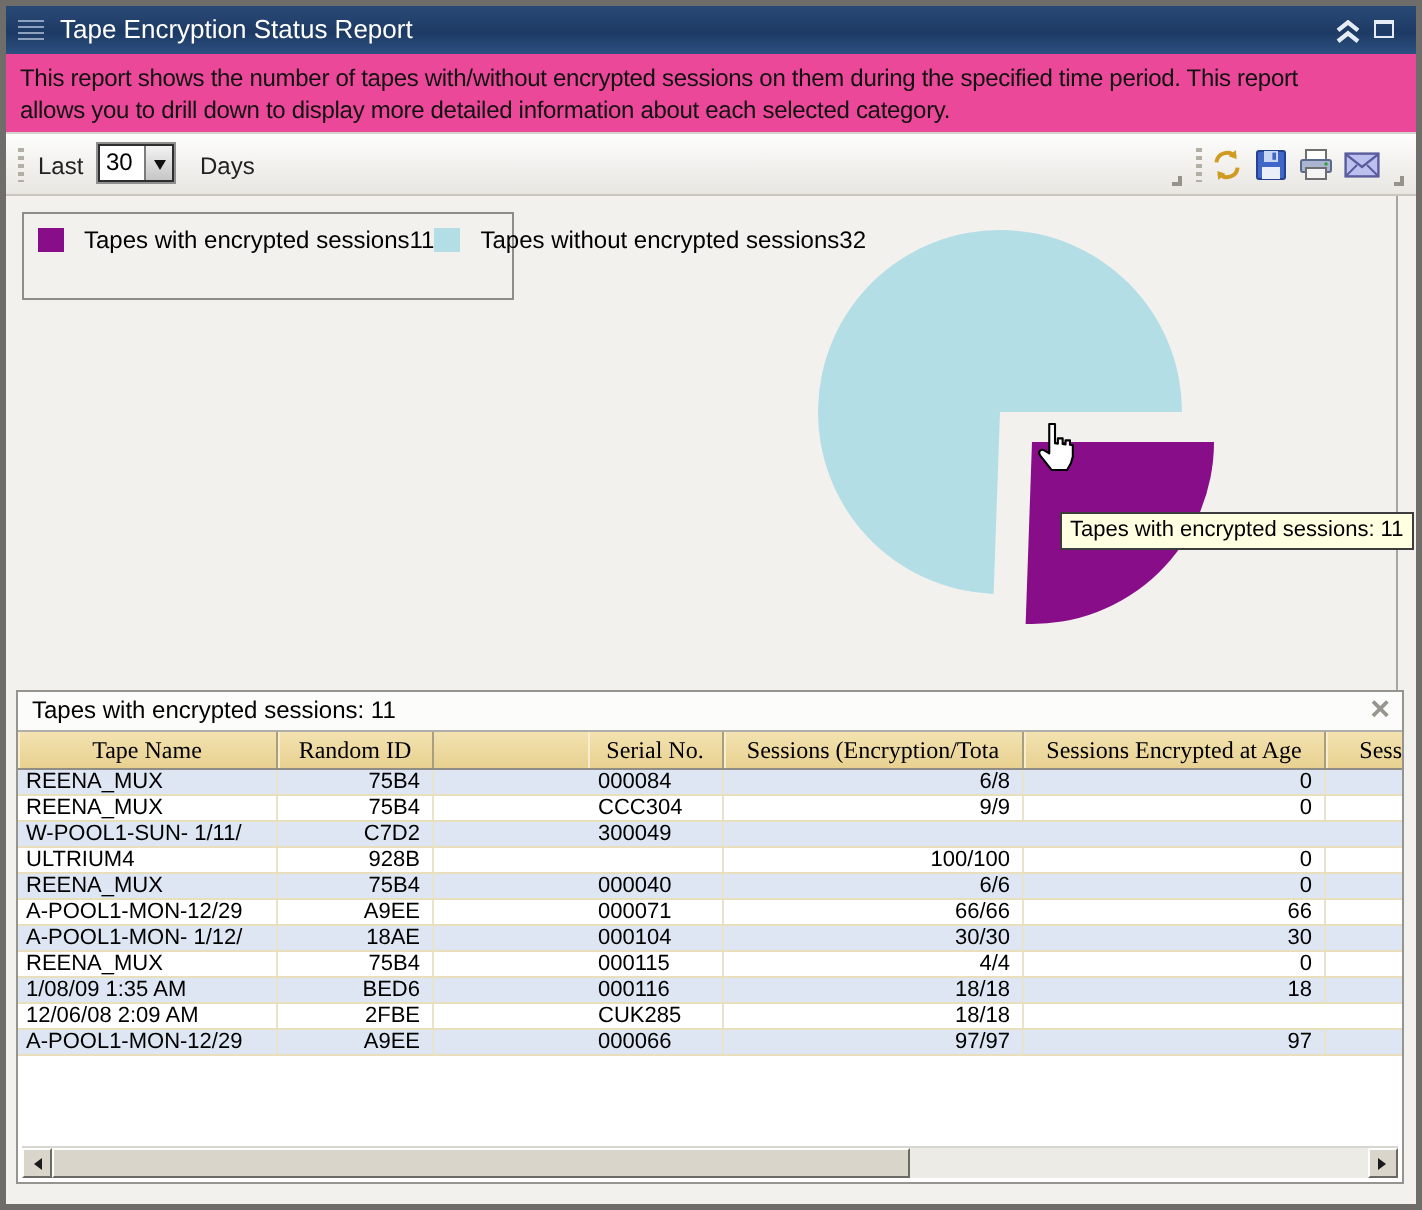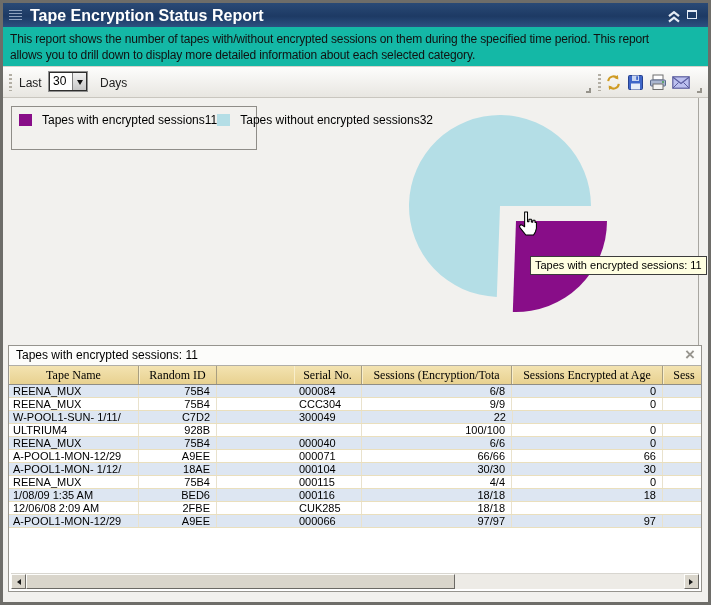--- a/index.html
+++ b/index.html
@@ -7,29 +7,29 @@
 
   .window { position: relative; width: 711px; height: 605px;
             border: 3px solid #6e6d69; background: #efeeeb; overflow: hidden; }
   .inner { position: absolute; inset: 0; }
 
   
   .titlebar { position: absolute; left: 0; top: 0; right: 0; height: 24px;
               background: linear-gradient(180deg,#2a4a76 0%,#1d3a64 55%,#2c5080 100%); }
   .tgrip { position: absolute; left: 6px; top: 7px; width: 13px; height: 10px;
            background: repeating-linear-gradient(180deg,#8ea2bf 0 1px,rgba(0,0,0,0) 1px 3px); }
-  .title { position: absolute; left: 27px; top: 4px; color: #fff; font-size: 16px;
-           font-weight: bold; white-space: nowrap; }
+  .title { position: absolute; left: 27px; top: 4px; color: #fff; font-size: 13px;
+           font-weight: normal; white-space: nowrap; }
   .collapse { position: absolute; right: 27px; top: 6px; width: 14px; height: 12px; }
   .maxbox { position: absolute; right: 11px; top: 7px; width: 10px; height: 9px;
             border: 1px solid #e6ecf5; border-top-width: 2px; }
 
   
   .desc { position: absolute; left: 0; top: 24px; right: 0; height: 40px;
-          background: #14b8a6; border-bottom: 1px solid #d6d3cc;
+          background: #ec4899; border-bottom: 1px solid #d6d3cc;
           padding: 4px 7px; font-size: 12px; color: #111; overflow: hidden; }
   .dline { display: block; white-space: nowrap; line-height: 16px; letter-spacing: -0.15px; }
 
   
   .toolbar { position: absolute; left: 0; top: 64px; right: 0; height: 31px;
              background: linear-gradient(180deg,#fdfdfc,#e8e6e1);
              border-bottom: 1px solid #c9c6bf; }
   .grip { position: absolute; top: 7px; width: 3px; height: 17px;
           background: repeating-linear-gradient(180deg,#b3afa5 0 2px,rgba(0,0,0,0) 2px 4px); }
   .g1 { left: 6px; } .g2 { left: 595px; }
@@ -73,21 +73,21 @@
   .phead { position: relative; height: 20px; background: #fcfcfa;
            border-bottom: 1px solid #b0aea8; font-size: 12px; line-height: 19px; padding-left: 7px; }
   .pclose { position: absolute; right: 6px; top: -1px; font-size: 17px; font-weight: bold;
             color: #97958e; line-height: 20px; }
   .ghead { display: flex; height: 19px; background: linear-gradient(180deg,#f3e3b1,#e8d190);
            border-bottom: 1px solid #8f8d86; font-size: 12px; }
   .hcell { line-height: 18px; text-align: center; white-space: nowrap; overflow: hidden;
            border-right: 1px solid #a89e80; box-shadow: inset 1px 0 0 #f8eecb; font-family: Liberation Serif, serif; }
   .c0 { width: 130px; } .c1 { width: 78px; } .c2 { width: 77px; margin-top: 43px; } .c3 { width: 68px; }
   .c4 { width: 150px; } .c5 { width: 151px; } .c6 { flex: 1; border-right: none; }
-  .hcell.c6 { text-align: center; padding-left: 4px; }
+  .hcell.c6 { text-align: right; padding-left: 4px; }
 
   .grid-row { display: flex; height: 13px; background: #fff; border-bottom: 1px solid #eadfbd; }
   .grid-row.alt { background: #dde6f2; }
   .cell { font-size: 11px; line-height: 12px; white-space: nowrap; overflow: hidden;
           border-right: 1px solid #e9e2cd; }
   .cell.c0 { padding-left: 4px; }
   .cell.c1, .cell.c2, .cell.c4, .cell.c5 { text-align: right; padding-right: 6px; }
   .cell.c3 { padding-left: 5px; }
   .cell.c6 { border-right: none; }
 
@@ -230,21 +230,20 @@
               <div class="cell c3">CCC304</div>
               <div class="cell c4">9/9</div>
               <div class="cell c5">0</div>
               <div class="cell c6"></div>
             </div>
             <div class="grid-row alt">
               <div class="cell c0">W-POOL1-SUN- 1/11/</div>
               <div class="cell c1">C7D2</div>
               <div class="cell c2">1</div>
               <div class="cell c3">300049</div>
-              <div class="cell c5">22</div>
               <div class="cell c6"></div>
             </div>
             <div class="grid-row">
               <div class="cell c0">ULTRIUM4</div>
               <div class="cell c1">928B</div>
               <div class="cell c2">1</div>
               <div class="cell c3"></div>
               <div class="cell c4">100/100</div>
               <div class="cell c5">0</div>
               <div class="cell c6"></div>

